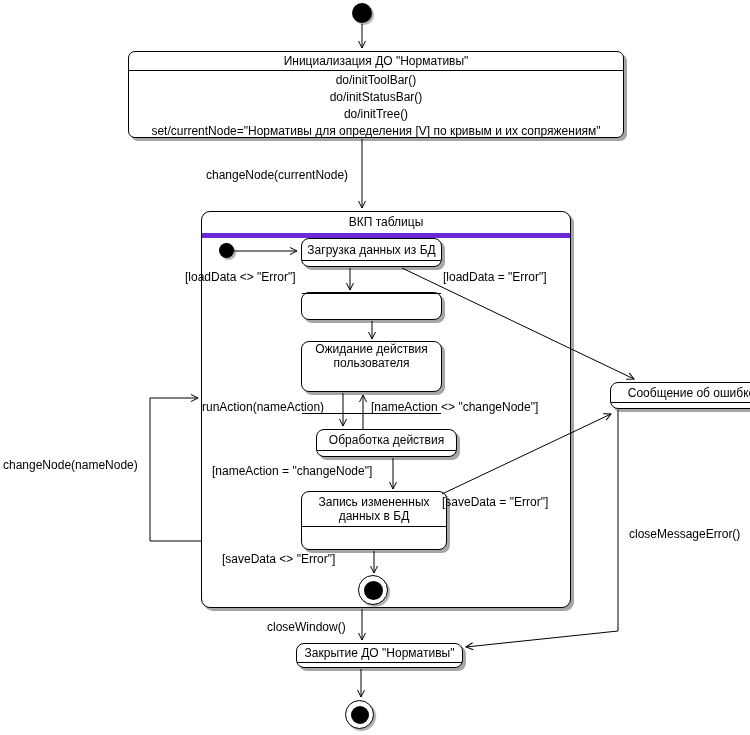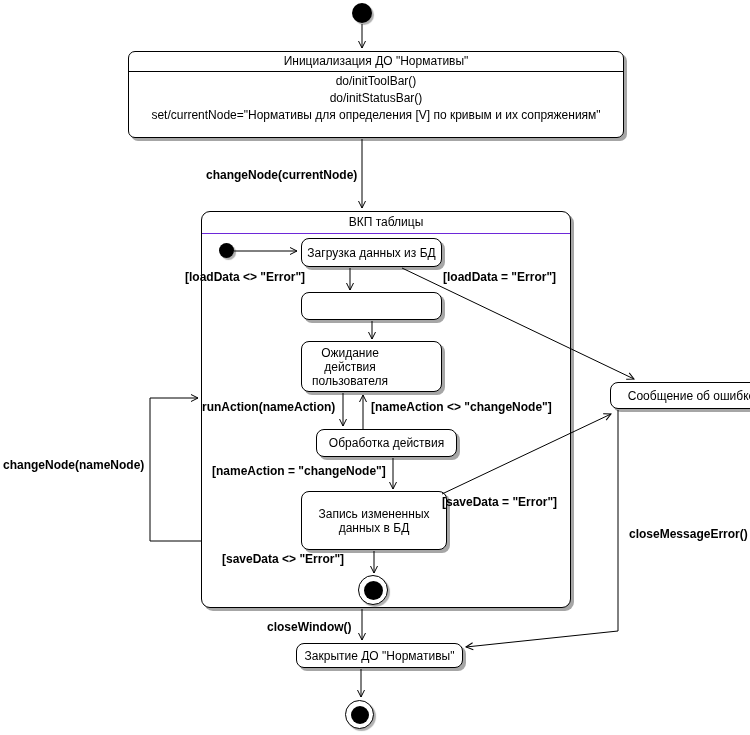--- a/index.html
+++ b/index.html
@@ -7,21 +7,21 @@
     position:relative; width:750px; height:735px; background:#ffffff;
     font-family:"Liberation Sans", sans-serif; color:#000;
     overflow:hidden;
   }
   svg.edges { position:absolute; left:0; top:0; pointer-events:none; }
   svg.edges path { stroke:#000; stroke-width:1; fill:none; }
 
   
   .state {
     position:absolute; background:#fff; border:1px solid #000; border-radius:8px;
-    box-shadow:3px 3px 0 #a6a6a6; display:flex; flex-direction:row;
+    box-shadow:3px 3px 0 #a6a6a6; display:flex; flex-direction:column;
     font-size:12px; box-sizing:border-box;
   }
   .state .name {
     flex:1; display:flex; align-items:center; justify-content:center;
     text-align:center; line-height:14px; padding:0 2px;
   }
   .state .sep { border-top:1px solid #000; flex:0 0 auto; }
 
   
   .initbox {
@@ -32,49 +32,50 @@
   }
   .initbox .title { height:19px; line-height:18px; text-align:center; border-bottom:1px solid #000; }
   .initbox .act { height:16px; line-height:16px; text-align:center; margin-top:1px; white-space:nowrap; }
 
   
   .composite {
     position:absolute; left:201px; top:211px; width:370px; height:397px;
     background:#fff; border:1px solid #000; border-radius:9px;
     box-shadow:3px 3px 0 #a6a6a6; box-sizing:border-box; font-size:12px;
   }
-  .composite .ctitle { height:21px; line-height:20px; text-align:center; border-bottom:1px solid #6d28d9; }
+  .composite .ctitle { height:21px; line-height:20px; text-align:center; border-bottom:5px solid #6d28d9; }
 
   
   .dot { position:absolute; background:#000; border-radius:50%; box-shadow:2px 2px 1px #b0b0b0; }
   .final {
     position:absolute; background:#fff; border:1px solid #000; border-radius:50%;
     box-shadow:2px 2px 1px #b0b0b0; display:flex; align-items:center; justify-content:center;
     box-sizing:border-box;
   }
   .final .fdot { background:#000; border-radius:50%; }
 
   
-  .elabel { position:absolute; font-size:12px; line-height:13px; white-space:nowrap;font-weight:bold; }
+  .elabel { position:absolute; font-size:12px; line-height:13px; white-space:nowrap; }
 </style>
 </head>
 <body>
 
 <div id="canvas">
 
   <div class="composite">
     <div class="ctitle">ВКП таблицы</div>
   </div>
 
   <div class="dot" style="left:352px; top:3px; width:20px; height:20px;"></div>
 
   <div class="initbox">
     <div class="title">Инициализация ДО "Нормативы"</div>
     <div class="act">do/initToolBar()</div>
     <div class="act">do/initStatusBar()</div>
+    <div class="act">do/initTree()</div>
     <div class="act">set/currentNode="Нормативы для определения [V] по кривым и их сопряжениям"</div>
   </div>
 
   <div class="dot" style="left:219px; top:243px; width:15px; height:15px;"></div>
 
   <div class="state" style="left:301px; top:238px; width:141px; height:29px;">
     <div class="name">Загрузка данных из БД</div>
     <div class="sep" style="height:5px;"></div>
   </div>
 

